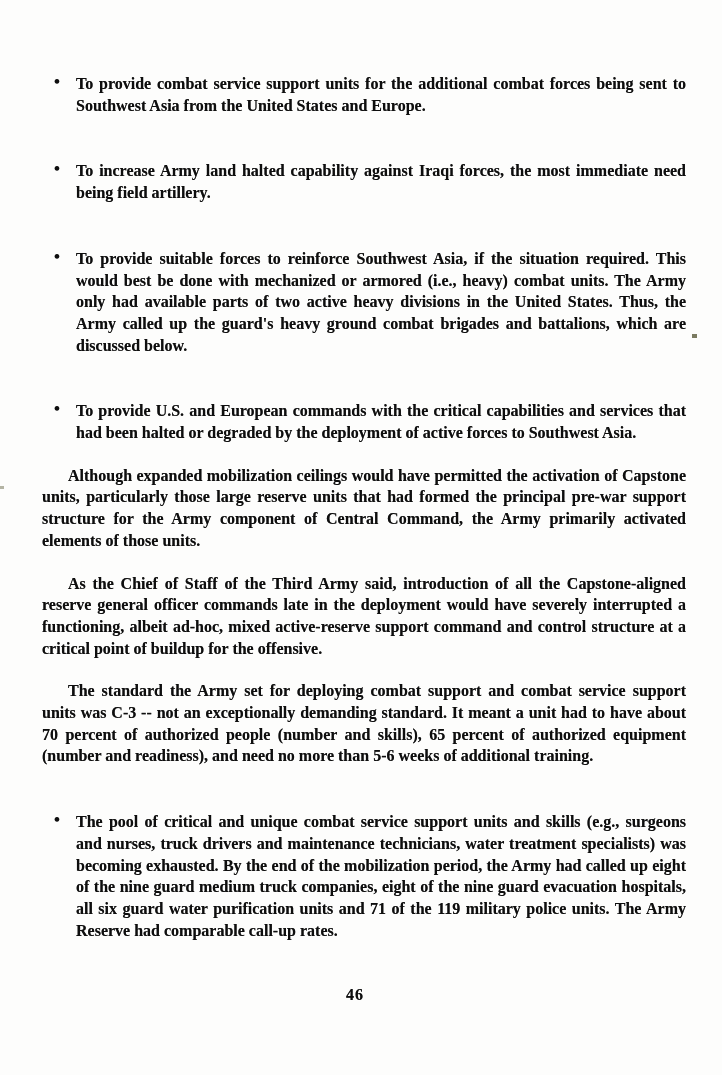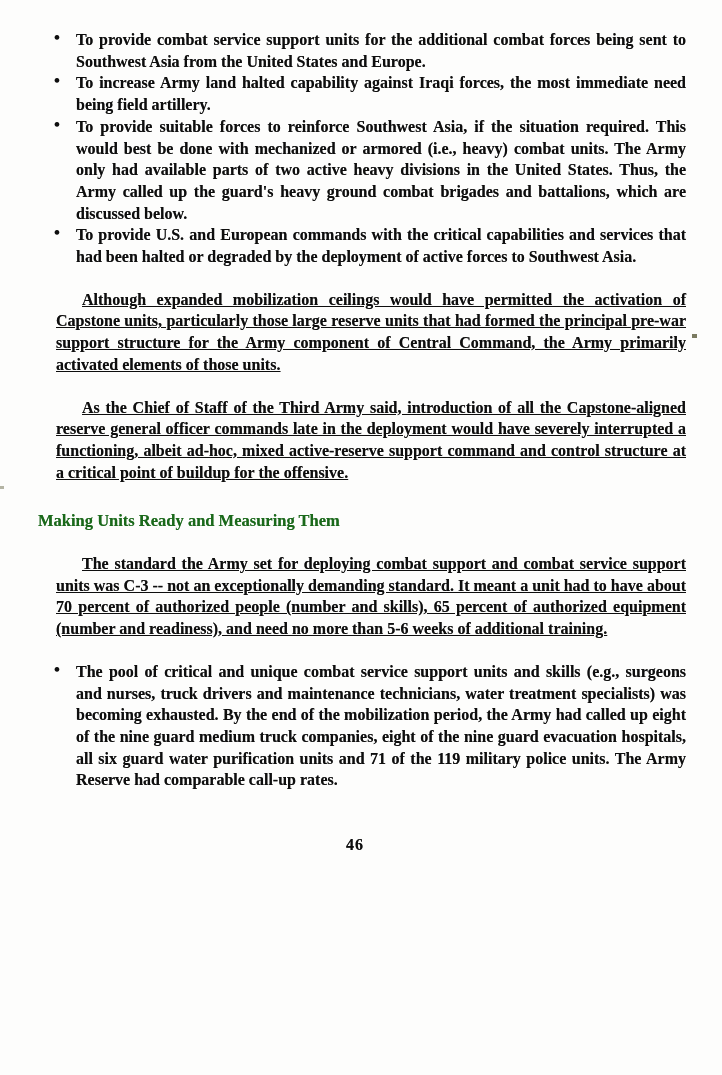--- a/index.html
+++ b/index.html
@@ -37,26 +37,26 @@
   }
   .bullet-marker {
     position: absolute;
     left: 16px;
     top: -2px;
     font-size: 17px;
   }
   .bullet-text {
     display: block;
     text-align: justify;
+    margin-top: 44px;
   }
   p.para {
-    margin: 21px 0 0 18px;
+    margin: 21px 0 0 4px;
     text-align: justify;
     text-indent: 26px;
-    text-decoration: underline;
   }
   h2.section-heading {
     margin: 27px 0 0 0;
     font-size: 16.5px;
     font-weight: 700;
     color: #1a691a;
     text-shadow: 0 0 0.5px rgba(20,90,20,0.6);
   }
   p.after-heading {
     margin-top: 20px;
@@ -99,21 +99,20 @@
     <li class="bullet-item">
       <span class="bullet-marker">•</span>
       <span class="bullet-text">To provide  U.S. and European commands with the critical capabilities and services that had been halted or  degraded by the deployment of active forces to Southwest Asia.</span>
     </li>
   </ul>
 
   <p class="para">Although expanded mobilization ceilings would have permitted the activation of Capstone  units, particularly those large reserve units that had formed the principal pre-war support  structure for the Army component of Central Command, the Army primarily activated elements of those units.</p>
 
   <p class="para">As the Chief of Staff of the Third Army said, introduction of all the Capstone-aligned reserve general officer commands late in the deployment  would have severely interrupted a functioning, albeit ad-hoc, mixed  active-reserve support command and control structure at a critical point of buildup for the offensive.</p>
 
-  <h2 class="section-heading">Making Units Ready and Measuring Them</h2>
 
 
 
   <p class="para">The standard the Army set for deploying combat support and combat service support units was C-3 --  not an exceptionally demanding standard. It meant a unit had to have about 70 percent of authorized people (number and  skills), 65 percent of authorized equipment (number and readiness), and need no more than 5-6 weeks of additional training.</p>
 
 
   <ul class="bullet-list bottom-list">
     <li class="bullet-item">
       <span class="bullet-marker">•</span>
       <span class="bullet-text">The pool of critical and unique combat service support units  and skills (e.g., surgeons and nurses, truck drivers and maintenance technicians, water treatment specialists) was becoming exhausted. By the  end of the mobilization period, the Army had called up eight of the nine guard medium truck companies, eight of the nine guard evacuation hospitals, all  six guard water purification units and 71 of the 119 military police units. The Army Reserve had comparable call-up rates.</span>

